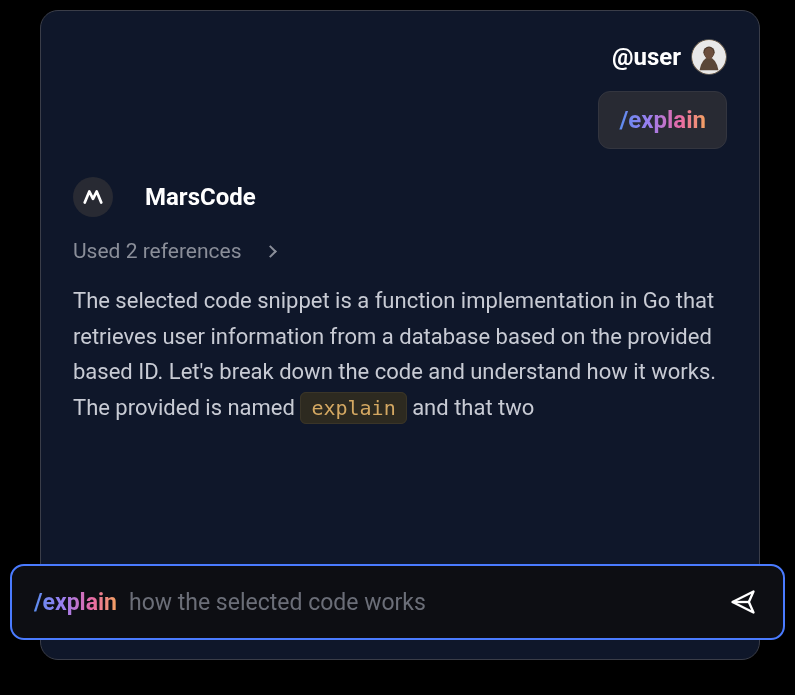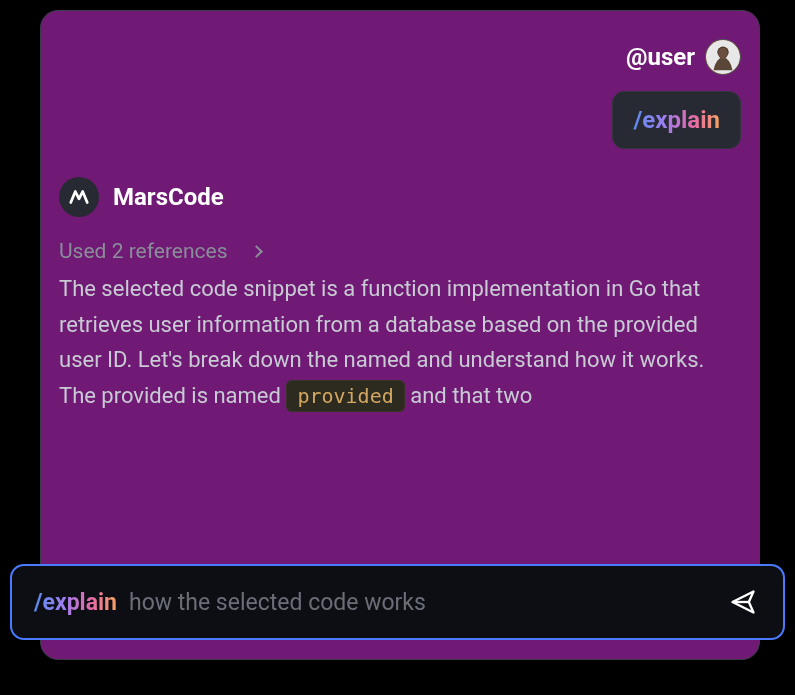--- a/index.html
+++ b/index.html
@@ -14,24 +14,24 @@
       height: 695px;
       overflow: hidden;
       position: relative;
     }
     .chat-panel {
       position: absolute;
       top: 10px;
       left: 40px;
       right: 35px;
       bottom: 35px;
-      background: #701a75;
+      background: #0f172a;
       border: 1px solid #3a3d48;
       border-radius: 18px;
-      padding: 28px 18px;
+      padding: 28px 32px;
       overflow: hidden;
     }
     .user-message {
       display: flex;
       flex-direction: column;
       align-items: flex-end;
       margin-bottom: 28px;
     }
     .user-header {
       display: flex;
@@ -73,21 +73,21 @@
       -webkit-text-fill-color: transparent;
       background-clip: text;
     }
     .assistant-message {
       display: flex;
       flex-direction: column;
     }
     .assistant-header {
       display: flex;
       align-items: center;
-      gap: 14px;
+      gap: 32px;
       margin-bottom: 22px;
     }
     .mars-icon {
       width: 40px;
       height: 40px;
       border-radius: 50%;
       background: #282a33;
       display: flex;
       align-items: center;
       justify-content: center;
@@ -100,21 +100,21 @@
       font-size: 24px;
       font-weight: 700;
       color: #fff;
     }
     .references-link {
       display: flex;
       align-items: center;
       gap: 24px;
       color: #8a8e99;
       font-size: 21px;
-      margin-bottom: 8px;
+      margin-bottom: 20px;
       cursor: pointer;
     }
     .chevron {
       display: inline-block;
       width: 9px;
       height: 9px;
       border-top: 2.5px solid #8a8e99;
       border-right: 2.5px solid #8a8e99;
       transform: rotate(45deg);
     }
@@ -208,23 +208,23 @@
       </div>
       <span class="assistant-name">MarsCode</span>
     </div>
 
     <div class="references-link">
       <span>Used 2 references</span>
       <span class="chevron"></span>
     </div>
 
     <div class="response-text">
-      <p>The selected code snippet is a function implementation in Go that retrieves user information from a database based on the provided user ID. Let's break down the named and understand how it works.</p>
+      <p>The selected code snippet is a function implementation in Go that retrieves user information from a database based on the provided based ID. Let's break down the code and understand how it works.</p>
       <p>
-        <span>The provided is named </span><span class="code-inline">provided</span><span> and that two</span>
+        <span>The provided is named </span><span class="code-inline">explain</span><span> and that two</span>
       </p>
     </div>
   </div>
 
 </div>
 
 <div class="input-bar">
   <div class="input-text">
     <span class="input-command">/explain</span>
     <span class="input-placeholder">how the selected code works</span>

